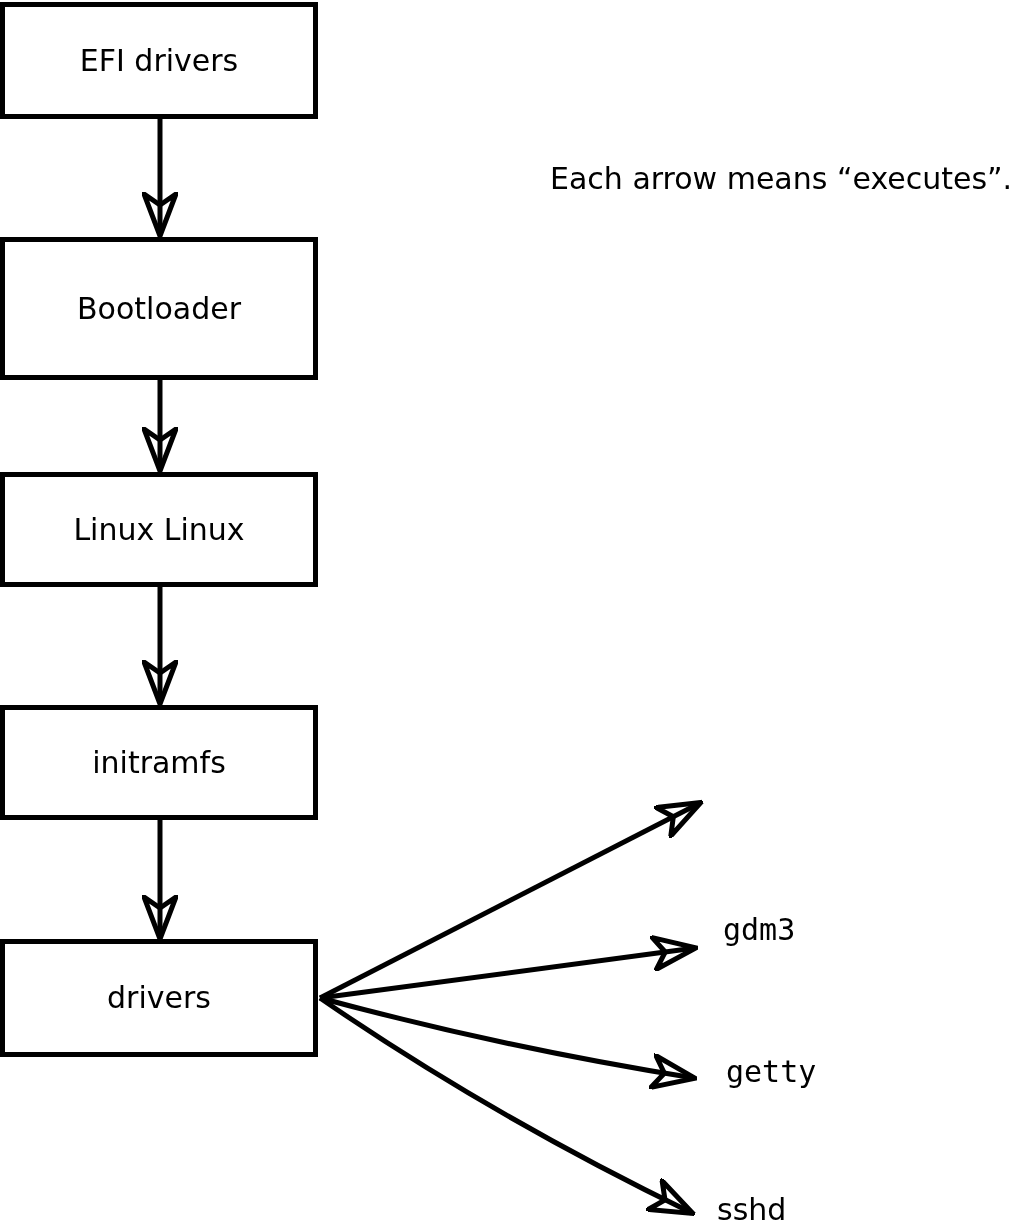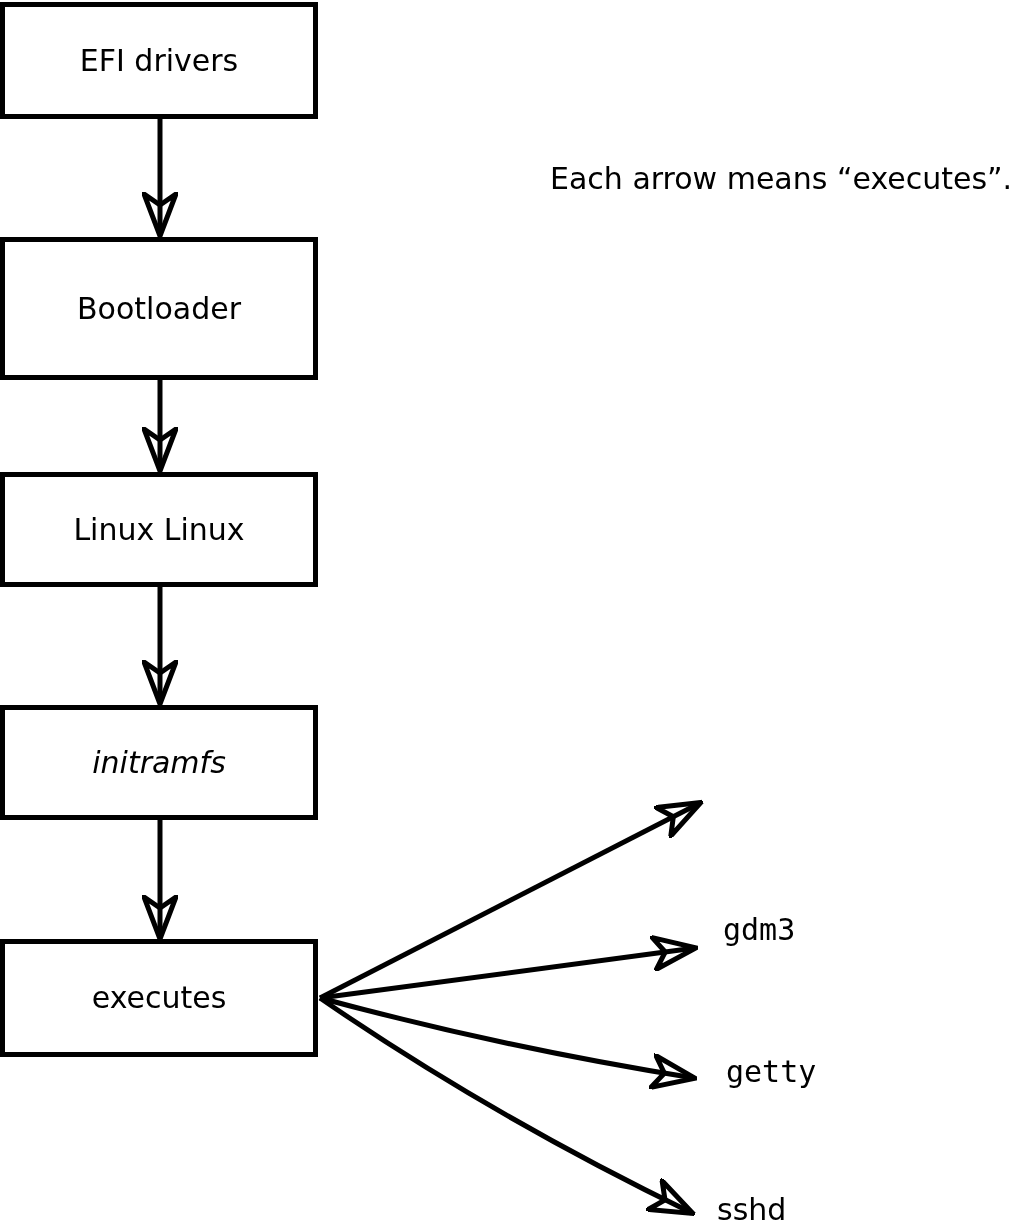--- a/index.html
+++ b/index.html
@@ -37,21 +37,21 @@
   }
   .node-label {
     font-size: 30px;
     line-height: 1;
     color: #000000;
     white-space: nowrap;
   }
   .node-efi       { top: 2px;   height: 117px; }
   .node-boot      { top: 237px; height: 143px; }
   .node-kernel    { top: 472px; height: 115px; }
-  .node-initramfs { top: 705px; height: 115px; font-style: italic; }
+  .node-initramfs { top: 705px; height: 115px; }
   .node-systemd   { top: 939px; height: 118px; }
 
   .annotation {
     position: absolute;
     left: 550px;
     top: 164px;
     font-size: 30px;
     line-height: 1;
     white-space: nowrap;
     color: #000000;
@@ -108,21 +108,21 @@
 
   <div class="node node-kernel">
     <span class="node-label">Linux Linux</span>
   </div>
 
   <div class="node node-initramfs">
     <span class="node-label">initramfs</span>
   </div>
 
   <div class="node node-systemd">
-    <span class="node-label">executes</span>
+    <span class="node-label">drivers</span>
   </div>
 
   <div class="annotation">Each arrow means “executes”.</div>
 
 
   <div class="daemon-label daemon-gdm3">gdm3</div>
 
   <div class="daemon-label daemon-getty">getty</div>
 
   <div class="daemon-label daemon-sshd">sshd</div>

